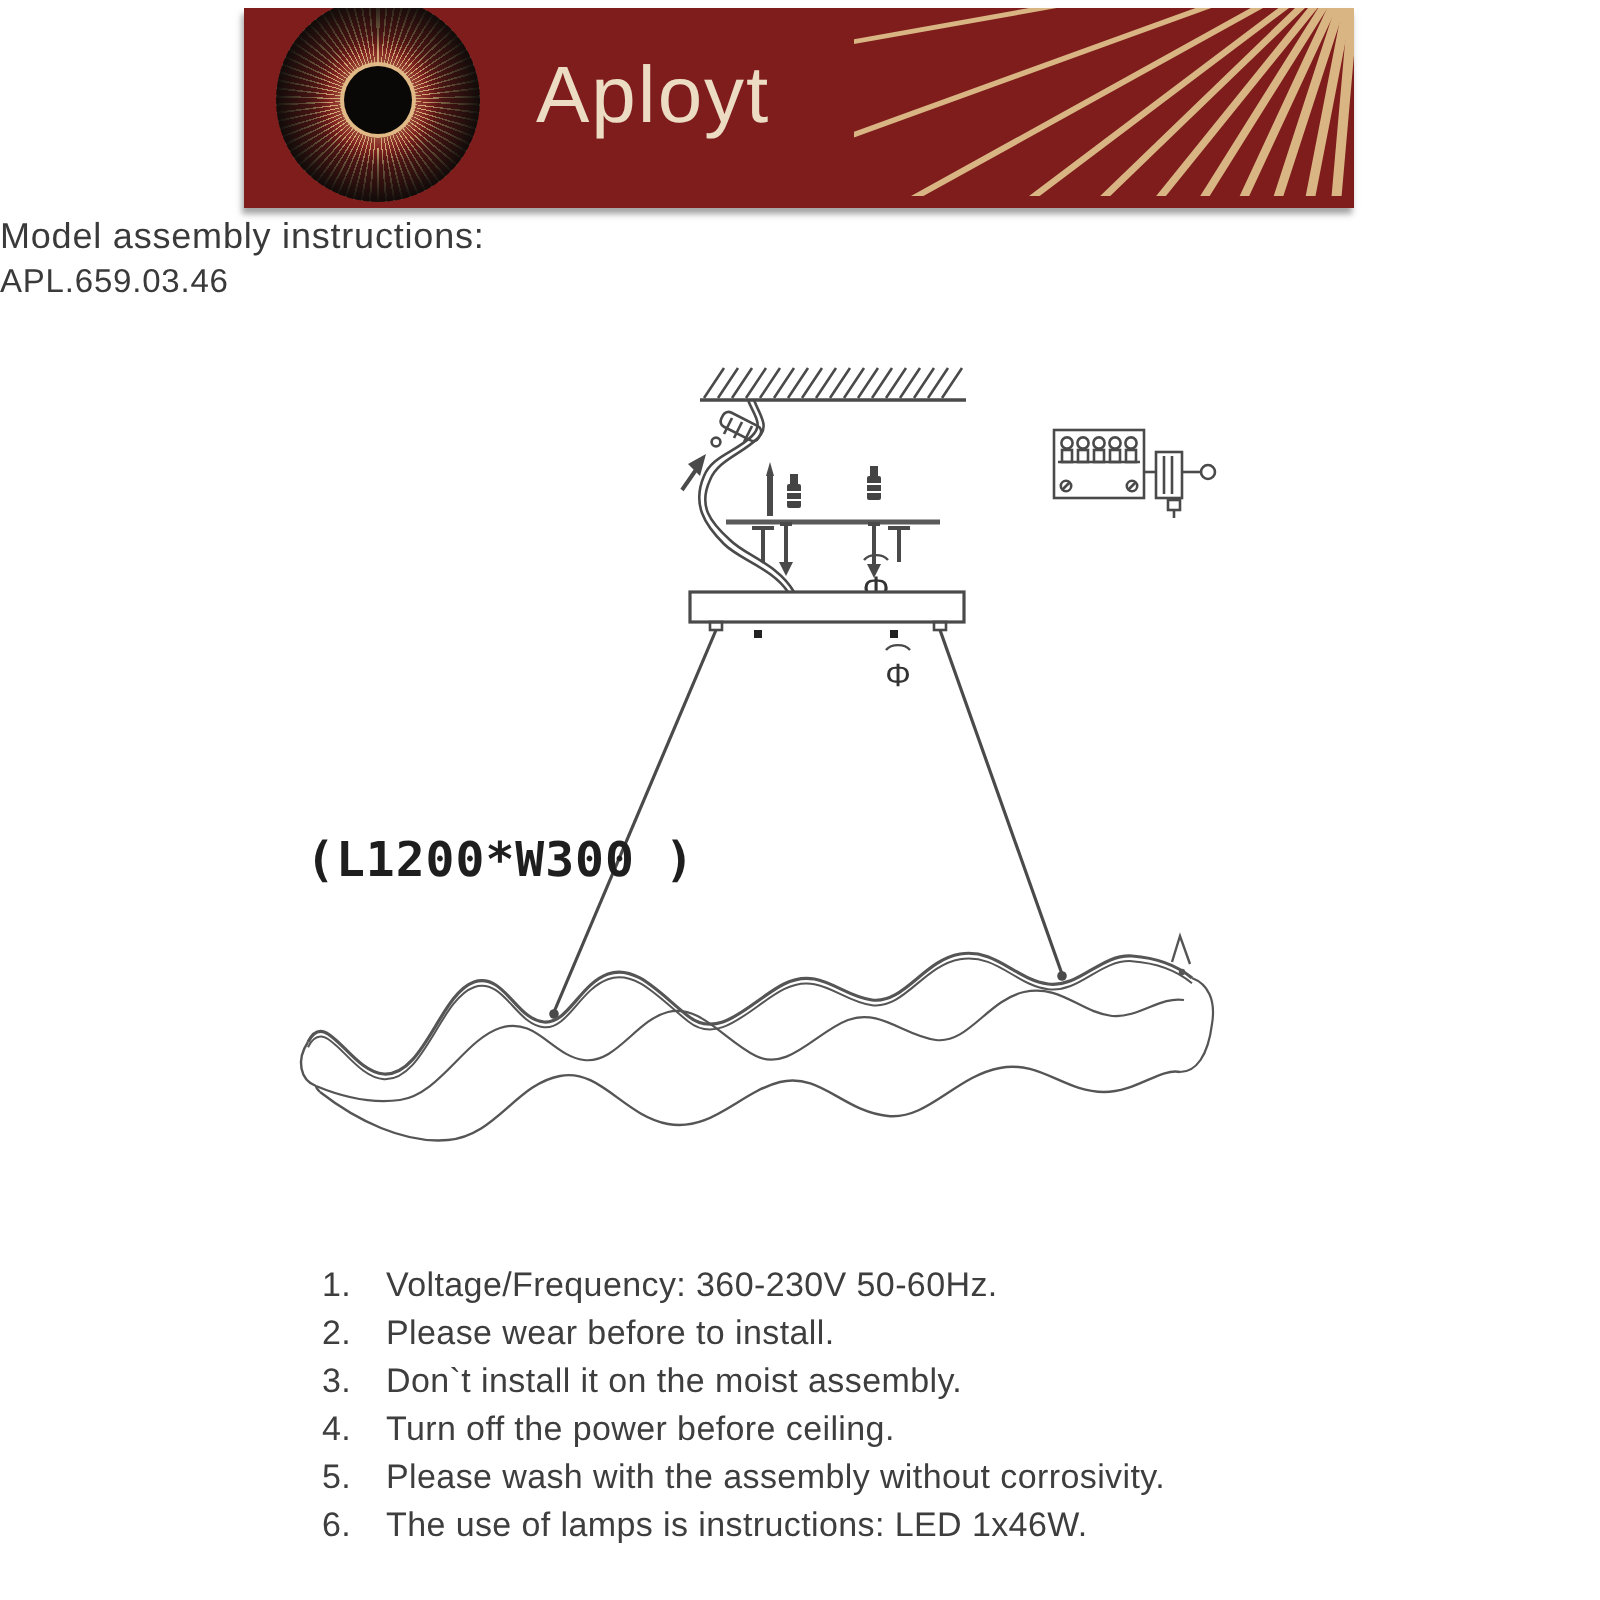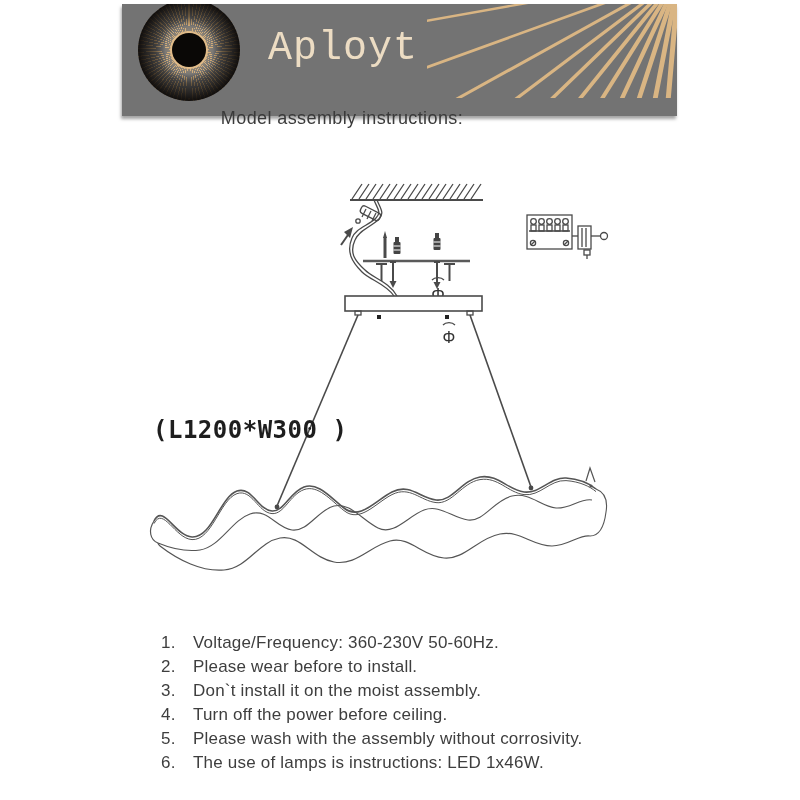--- a/index.html
+++ b/index.html
@@ -1,35 +1,35 @@
 <!DOCTYPE html>
 <html><head>
 <meta charset="utf-8">
 <style>
   html,body{margin:0;padding:0;background:#ffffff;}
   body{width:800px;height:800px;position:relative;overflow:hidden;
        font-family:"Liberation Sans",sans-serif;color:#3e3e3e;}
 
   
-  .banner{position:absolute;left:122px;top:4px;width:555px;height:112px;
-          background:#737373;overflow:hidden;
-          box-shadow:-1px 3px 3px rgba(90,90,90,.55);font-family:Liberation Mono, monospace;}
+  .banner{position:absolute;left:122px;top:4px;width:555px;height:100px;
+          background:#7f1d1d;overflow:hidden;
+          box-shadow:-1px 3px 3px rgba(90,90,90,.55);}
   .sunburst{position:absolute;left:16px;top:-5px;width:102px;height:102px;border-radius:50%;
           background:repeating-conic-gradient(from 0deg,rgba(214,176,122,.95) 0deg 1.2deg,rgba(214,176,122,0) 1.2deg 4.6deg);}
   .sunburst::before{content:"";position:absolute;inset:0;border-radius:50%;
           background:radial-gradient(circle,rgba(14,11,9,0) 0%,rgba(14,11,9,0) 33%,rgba(14,11,9,.5) 46%,#0e0b09 72%);}
   .sun-core{position:absolute;left:34px;top:34px;width:34px;height:34px;border-radius:50%;
           background:#0a0806;
           box-shadow:0 0 0 2px rgba(228,190,138,.95),0 0 9px 3px rgba(228,190,138,.5);}
   .wordmark{position:absolute;left:146px;top:22px;font-size:40px;font-weight:300;
           letter-spacing:1px;color:#ecdcc3;}
   .rays{position:absolute;right:0;top:0;}
 
   
-  .title-block{position:absolute;left:0;top:108px;width:684px;text-align:center;}
+  .title-block{position:absolute;left:0;top:108px;width:684px;}
   .title-line{font-size:18px;letter-spacing:.4px;color:#3a3a3a;}
   .model-line{font-size:16.5px;letter-spacing:.4px;color:#3a3a3a;margin-top:3px;}
 
   
   .diagram-svg{position:absolute;left:0;top:0;}
   .dim-label{position:absolute;left:153px;top:416px;
           font-family:"DejaVu Sans Mono","Liberation Mono",monospace;
           font-size:24px;font-weight:700;color:#1e1e1e;letter-spacing:.5px;}
 
   
@@ -58,20 +58,21 @@
       <line x1="252" y1="-28" x2="117" y2="262" stroke-width="4.3"></line>
       <line x1="252" y1="-28" x2="153" y2="276" stroke-width="4.6"></line>
       <line x1="252" y1="-28" x2="191" y2="286" stroke-width="4.8"></line>
       <line x1="252" y1="-28" x2="224" y2="291" stroke-width="5"></line>
     </g>
   </svg>
 </div>
 
 <div class="title-block">
   <div class="title-line">Model assembly instructions:</div>
+  <div class="model-line">APL.659.03.46</div>
 </div>
 
 <svg class="diagram-svg" width="800" height="800" viewBox="0 0 800 800">
   <g stroke="#4a4a4a" fill="none" stroke-width="1.3">
 
     <path d="M352,199 L362,184 M359,199 L369,184 M366,199 L376,184 M373,199 L383,184 M380,199 L390,184 M387,199 L397,184 M394,199 L404,184 M401,199 L411,184 M408,199 L418,184 M415,199 L425,184 M422,199 L432,184 M429,199 L439,184 M436,199 L446,184 M443,199 L453,184 M450,199 L460,184 M457,199 L467,184 M464,199 L474,184 M471,199 L481,184"></path>
     <line x1="350" y1="200" x2="483" y2="200" stroke-width="1.8"></line>
 
     <path d="M374,200 C377,208 382,212 376,218 C368,226 356,228 352,238 C346,252 352,262 362,272 C370,280 386,284 394,296"></path>
     <path d="M377,200 C380,208 385,213 379,219 C371,227 359,230 355,240 C349,253 355,261 365,270 C373,278 389,282 397,296"></path>

